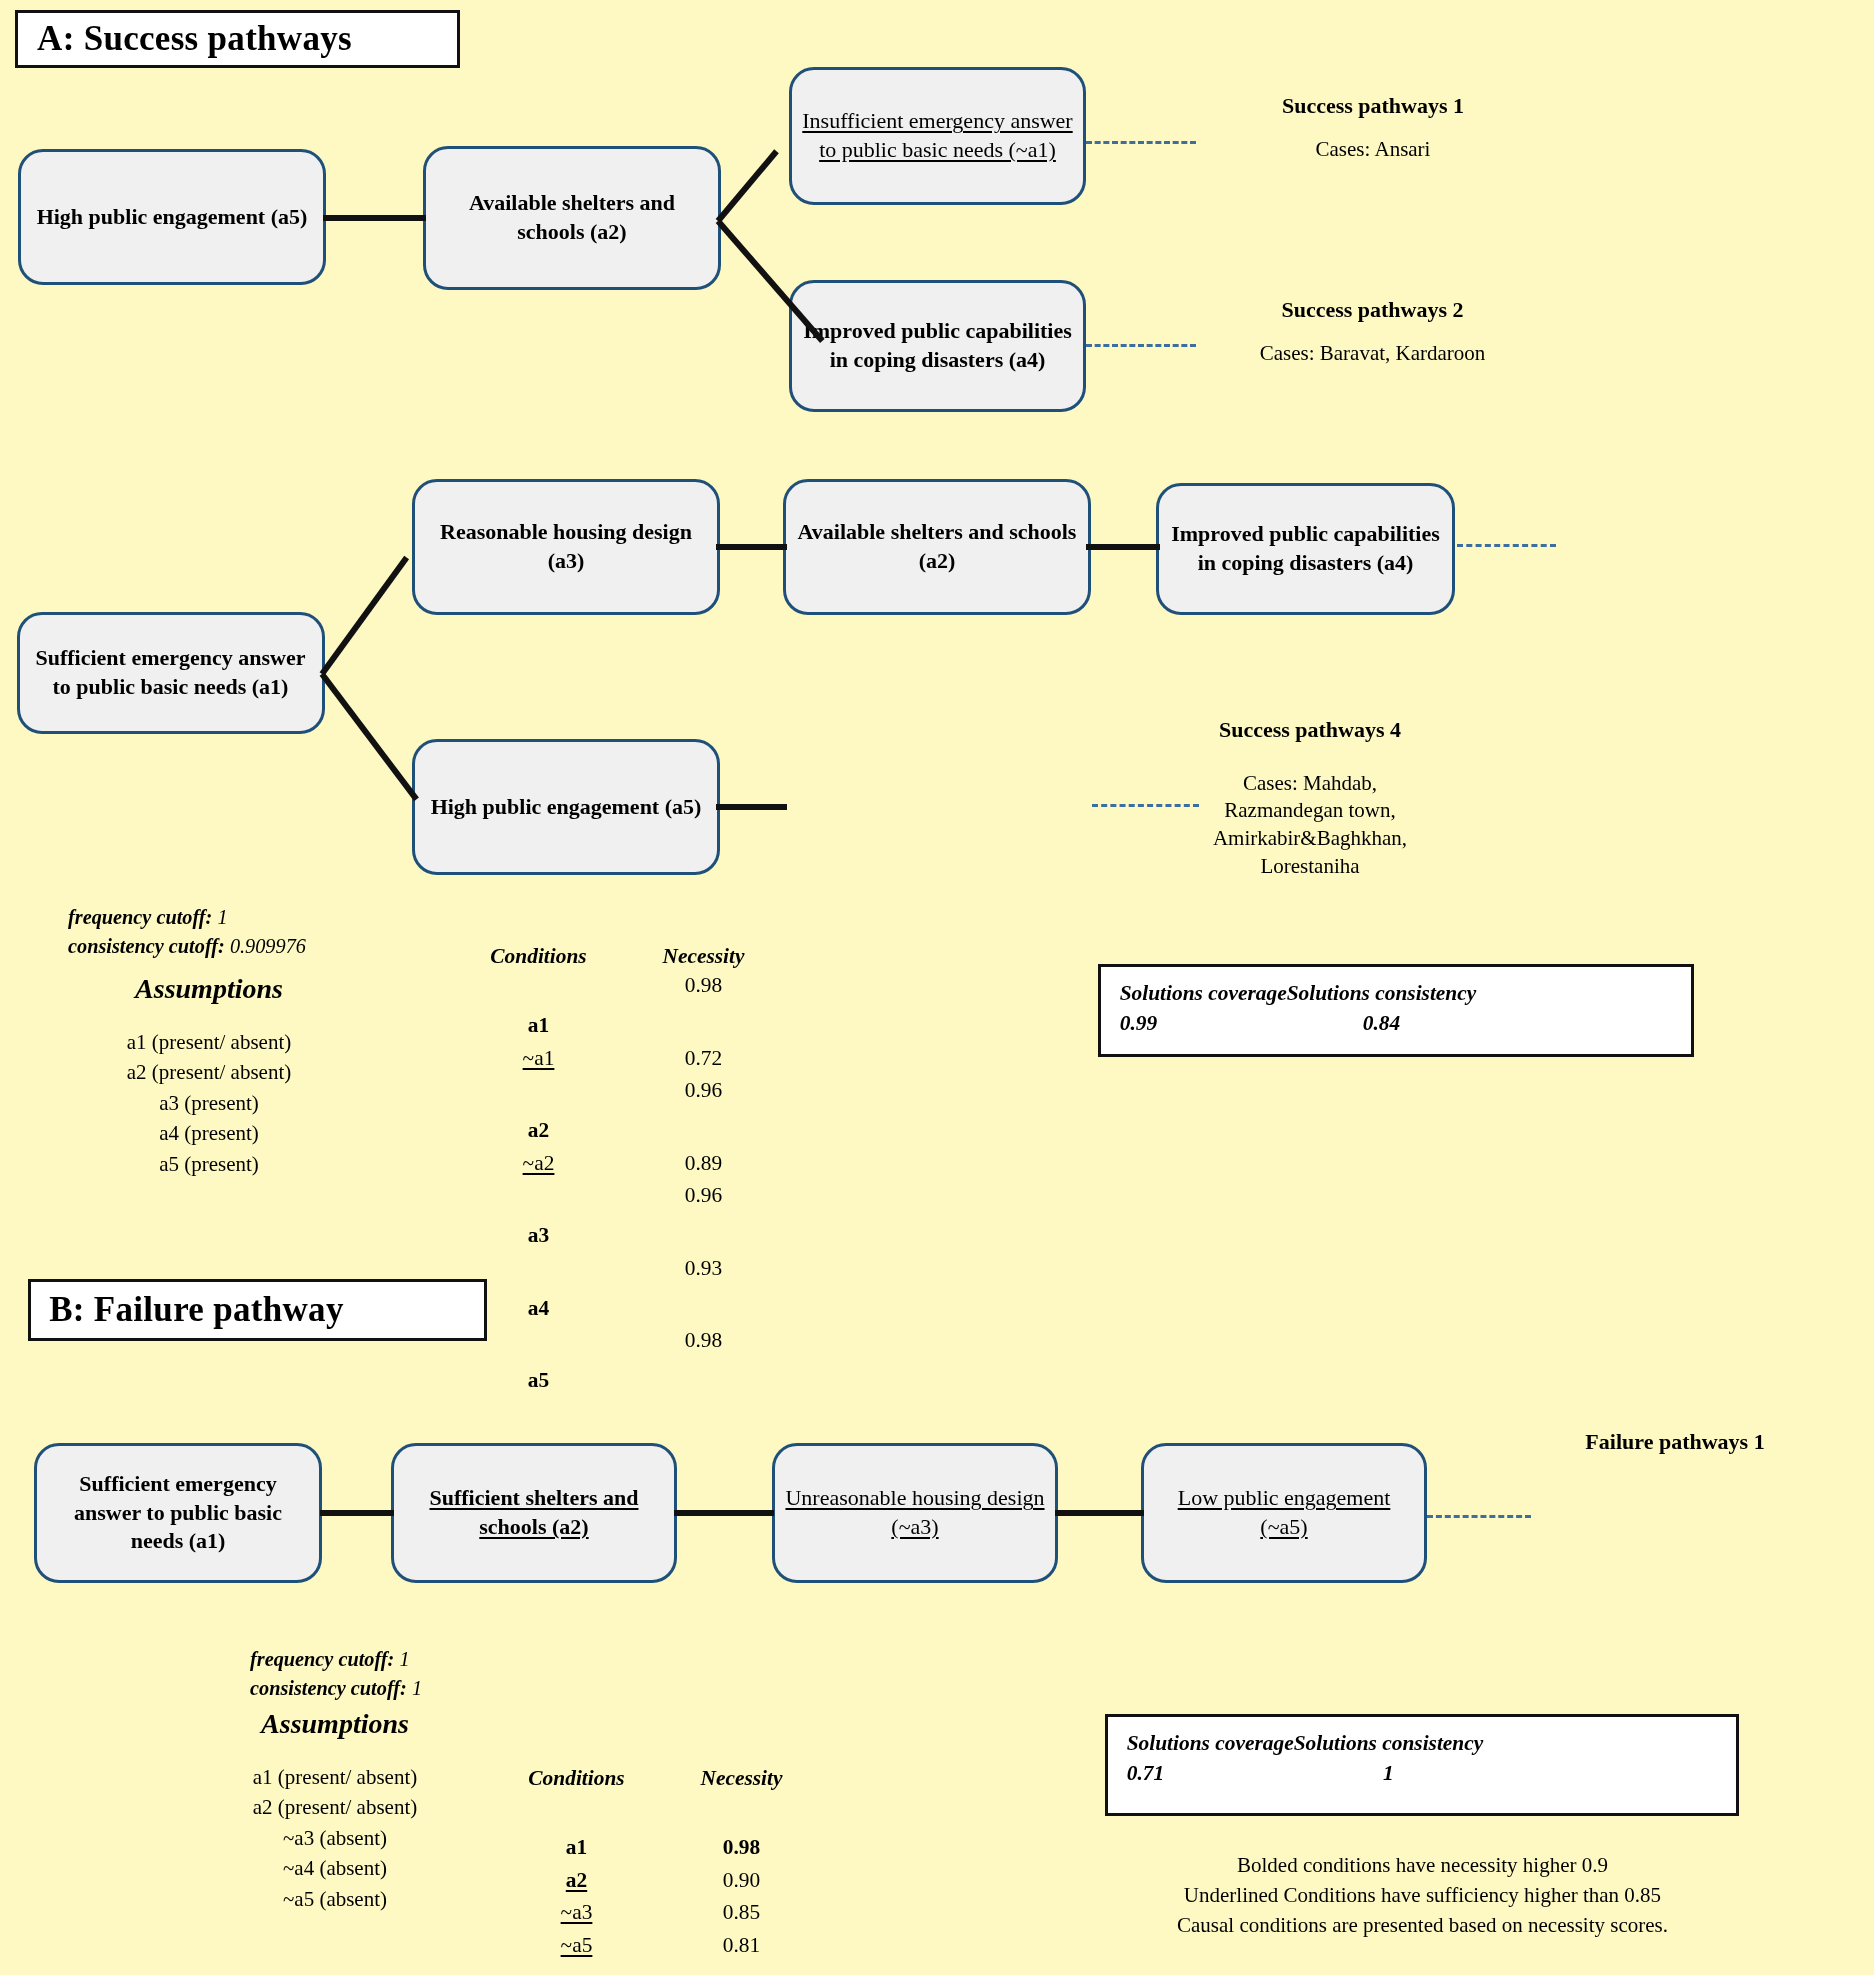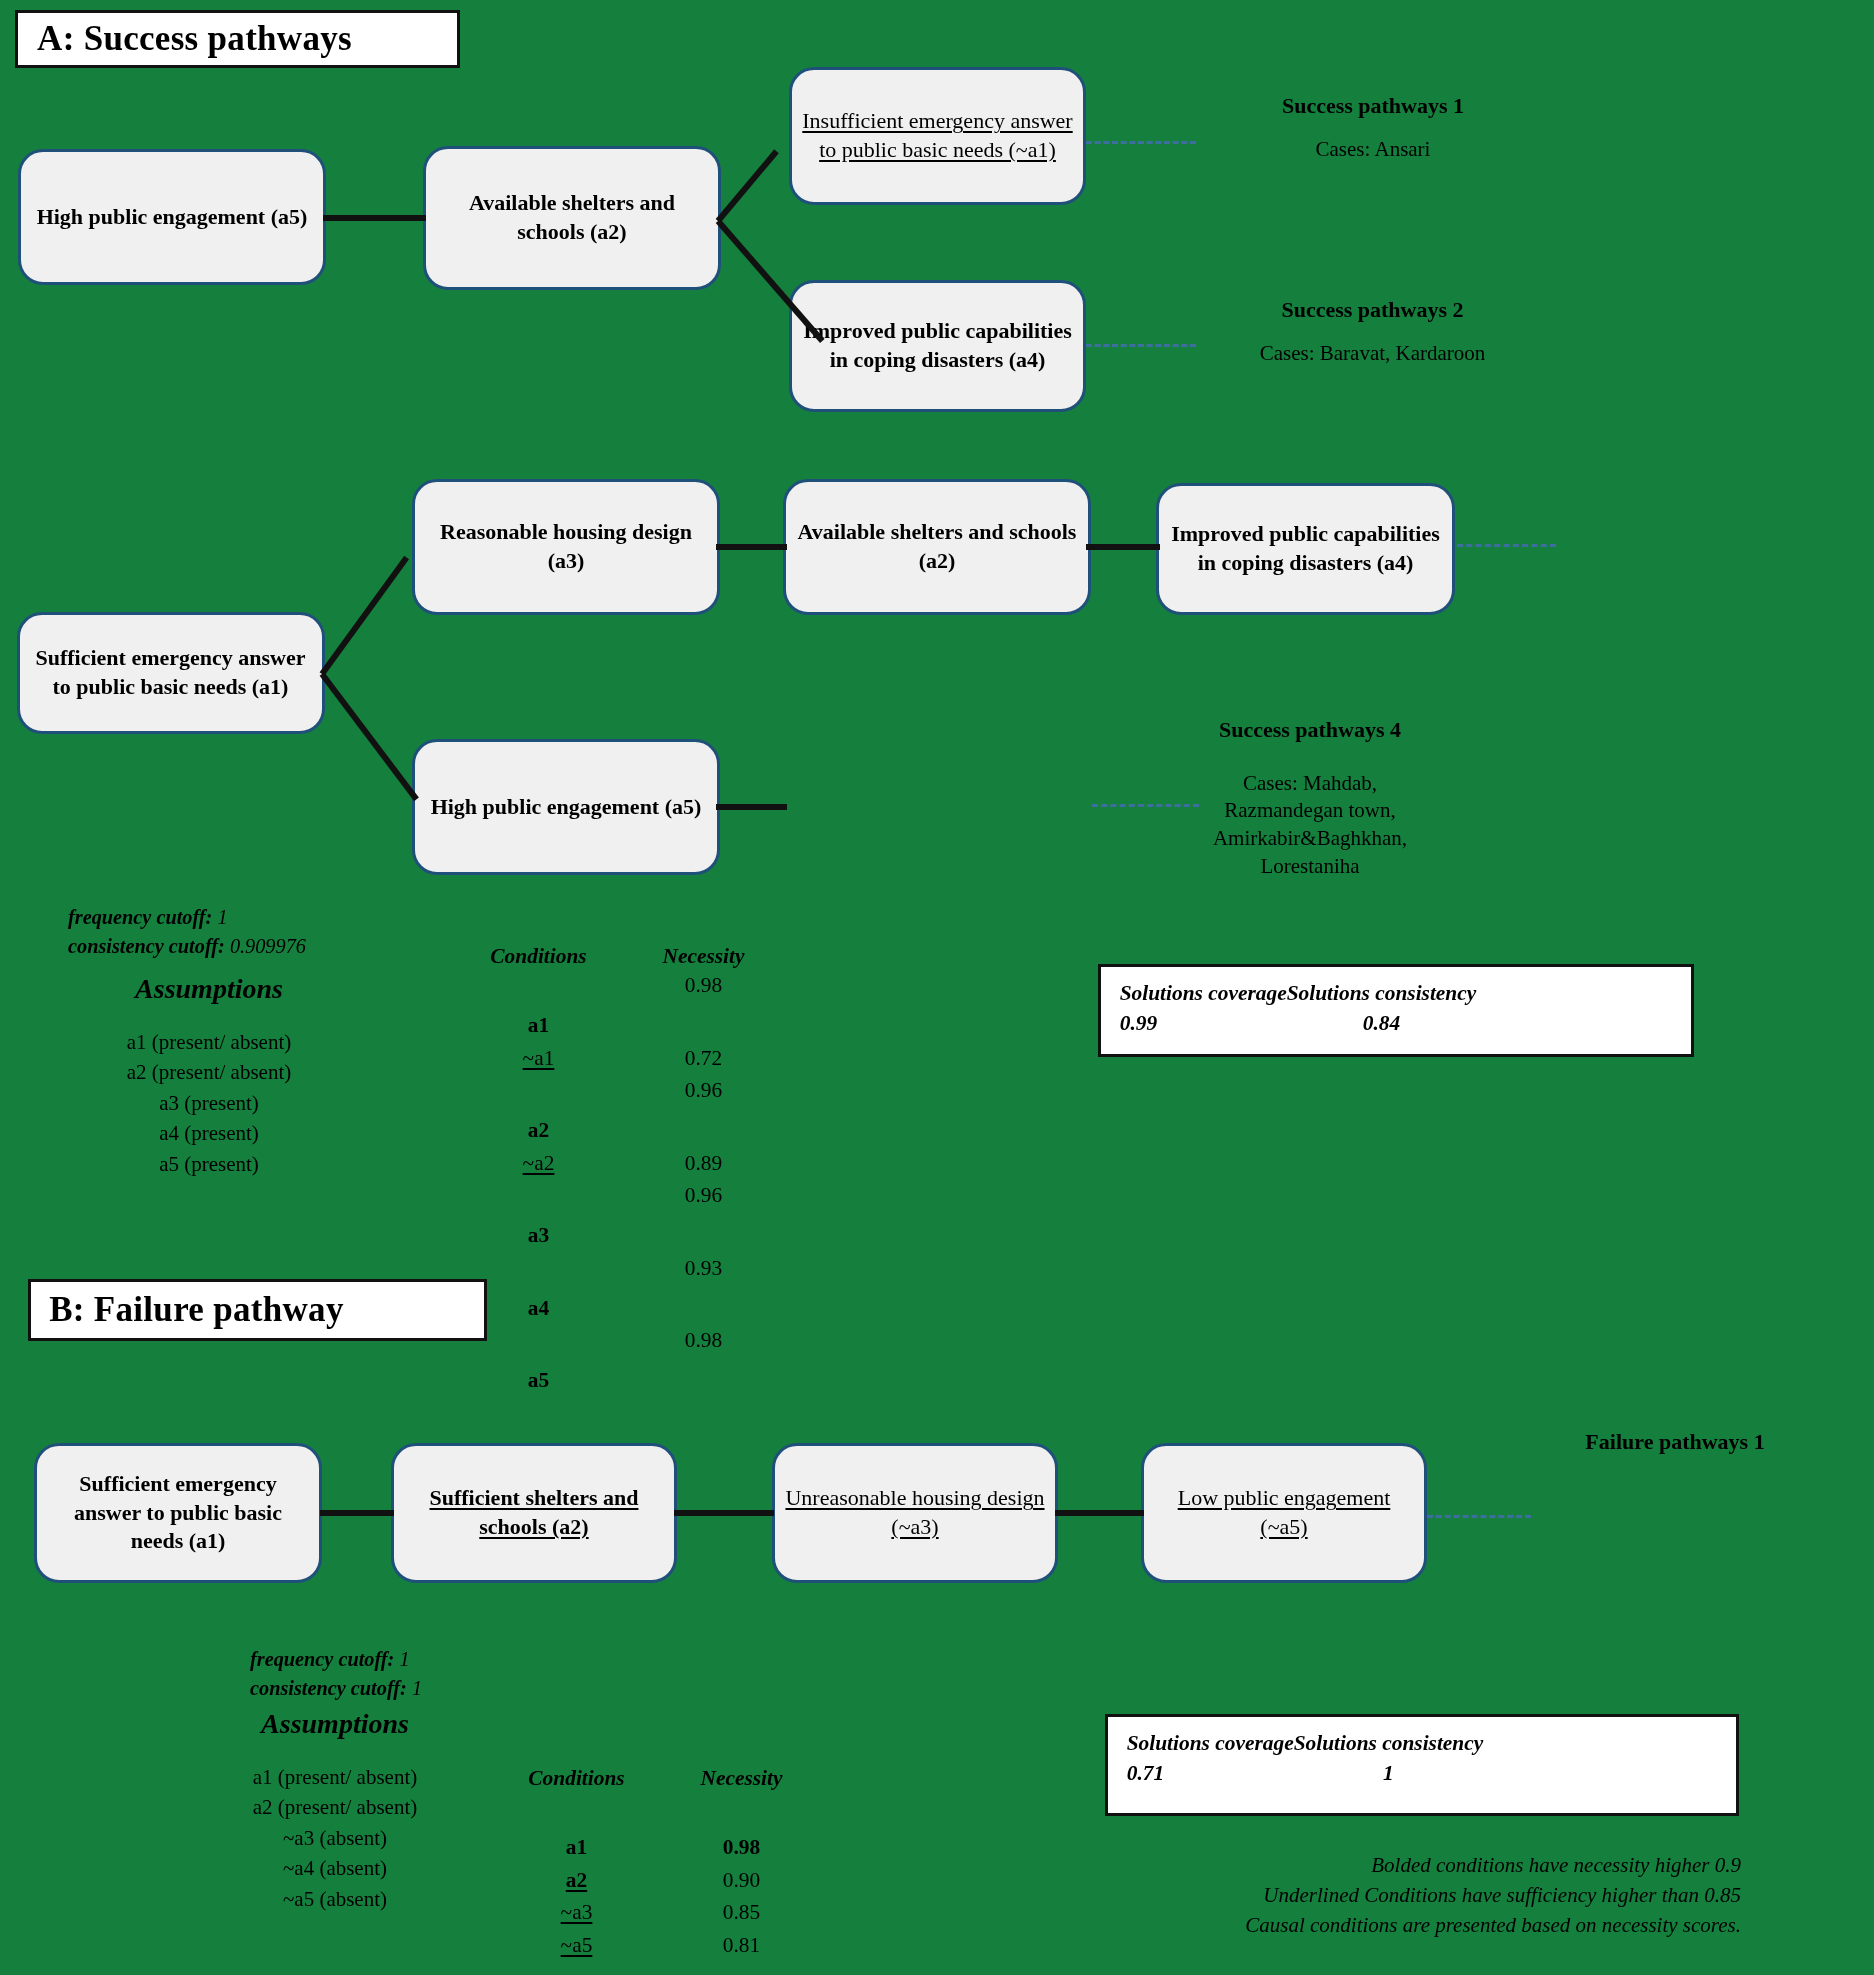--- a/index.html
+++ b/index.html
@@ -4,21 +4,21 @@
 <style>
   html,body{margin:0;padding:0;background:#fff;}
   body{
     font-family:"Liberation Serif","DejaVu Serif",serif;
     color:#000;
   }
   #canvas{
     position:relative;
     width:1875px;
     height:1975px;
-    background:#15803d;
+    background:#fef9c3;
     overflow:hidden;
   }
   
   .section-title{
     position:absolute;
     border:3.3px solid #111;
     background:#fff;
     display:flex;
     align-items:center;
     box-sizing:border-box;
@@ -146,22 +146,21 @@
   .solbox .num{
     font-size:21.4px;
     font-style:italic;
     font-weight:bold;
     margin-top:4.4px;
   }
   .solbox .cell.left .lab,.solbox .cell.left .num{text-align:left;}
   
   .legend{
     position:absolute;
-    text-align:right;
-    font-style:italic;
+    text-align:center;
   }
   .legend div{
     font-size:21px;
     line-height:1.42;
     white-space:nowrap;
   }
 </style>
 </head>
 <body>
 

